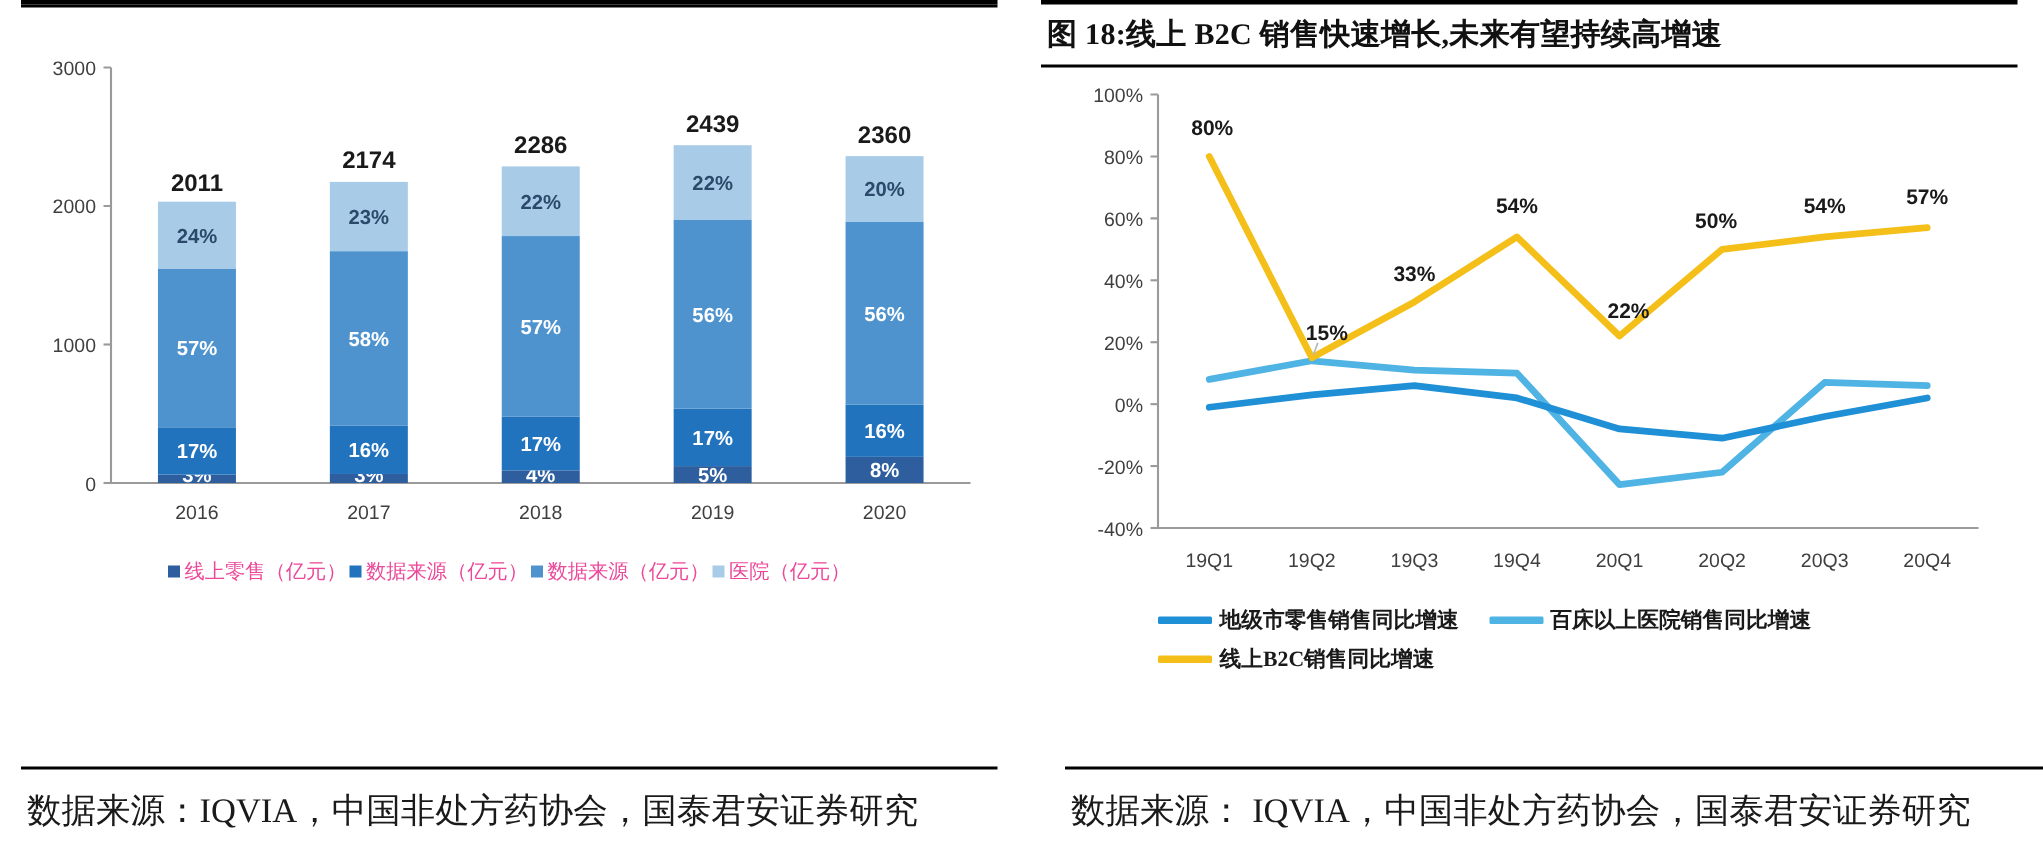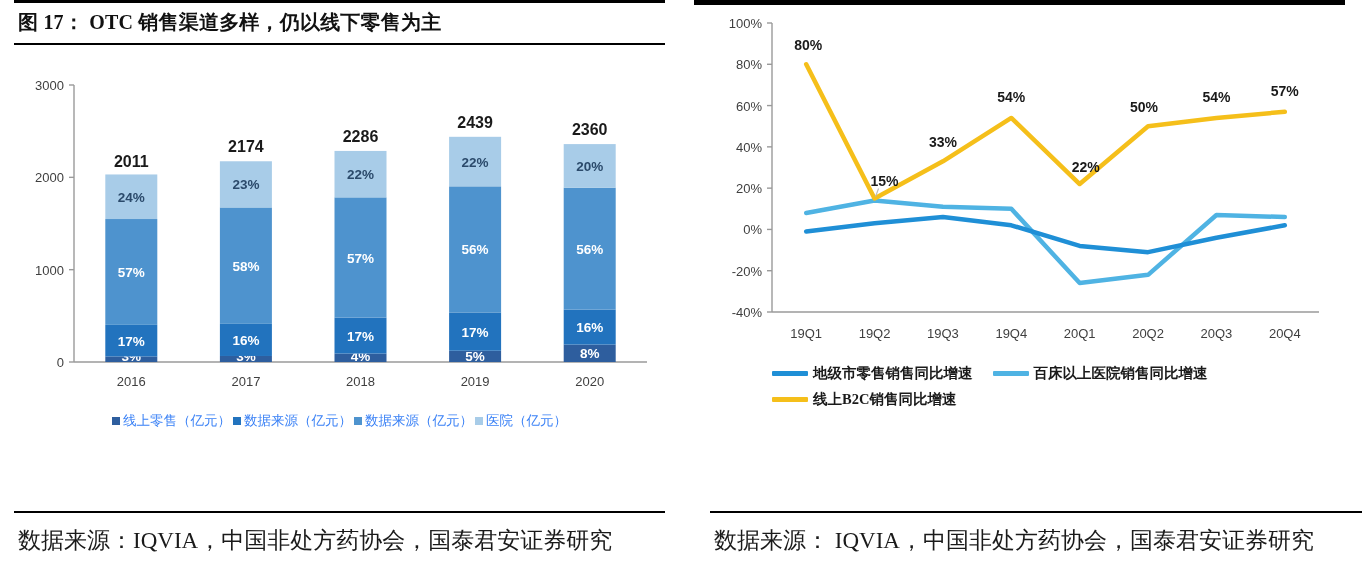--- a/index.html
+++ b/index.html
@@ -32,21 +32,21 @@
   }
 
   .legend-bar{
     display:flex;align-items:center;justify-content:center;
     gap:2px;flex-wrap:nowrap;margin-top:2px;
   }
   .legend-item{display:flex;align-items:center;gap:3px;}
   .legend-sq{width:8px;height:8px;display:inline-block;}
   .legend-lbl{
     font-family:"Liberation Serif","DejaVu Serif",serif;
-    font-size:13.5px;color:#3b82f6;white-space:nowrap;
+    font-size:13.5px;color:#ec4899;white-space:nowrap;
   }
 
   .legend-line-wrap{margin-top:4px;padding-left:78px;}
   .legend-row{display:flex;align-items:center;gap:6px;margin-bottom:7px;}
   .legend-row .legend-item{gap:5px;margin-right:14px;}
   .legend-dash{width:36px;height:4.5px;display:inline-block;border-radius:1px;}
   .legend-lbl2{
     font-family:"Liberation Serif","DejaVu Serif",serif;
     font-size:14.5px;color:#1a1a1a;white-space:nowrap;font-weight:600;
   }
@@ -59,21 +59,20 @@
 </style>
 </head>
 <body>
 
 <div class="page">
 
   <div class="panel panel-left">
 
     <div class="fig-title-wrap">
       <div class="rule-top"></div>
-      <div class="fig-title">图 17： OTC 销售渠道多样，仍以线下零售为主</div>
       <div class="rule-bot"></div>
     </div>
 
     <div class="chart-area">
       <svg width="651" height="365" viewBox="0 0 651 365">
         <g id="bar-chart-root">
             <line x1="60" y1="40" x2="60" y2="317" stroke="#9a9a9a" stroke-width="1.4"></line>
             <line x1="60" y1="317" x2="633" y2="317" stroke="#9a9a9a" stroke-width="1.4"></line>
             <line x1="55" y1="317" x2="60" y2="317" stroke="#9a9a9a" stroke-width="1.4"></line>
             <text x="50" y="322" text-anchor="end" class="axis-txt">0</text>
@@ -159,20 +158,21 @@
     <div style="position:absolute;top:505px;left:0;width:651px;">
       <div class="footer-rule"></div>
       <div class="footer-text">数据来源：IQVIA，中国非处方药协会，国泰君安证券研究</div>
     </div>
   </div>
 
   <div class="panel panel-right">
 
     <div class="fig-title-wrap">
       <div class="rule-top"></div>
+      <div class="fig-title">图 18:线上 B2C 销售快速增长,未来有望持续高增速</div>
       <div class="rule-bot"></div>
     </div>
 
     <div class="chart-area">
       <svg width="651" height="355" viewBox="0 0 651 355">
         <g id="line-chart-root">
             <line x1="78" y1="18" x2="78" y2="307" stroke="#9a9a9a" stroke-width="1.4"></line>
             <line x1="78" y1="307" x2="625" y2="307" stroke="#9a9a9a" stroke-width="1.4"></line>
             <line x1="73" y1="307" x2="78" y2="307" stroke="#9a9a9a" stroke-width="1.4"></line>
             <text x="68" y="312" text-anchor="end" class="axis-txt">-40%</text>

